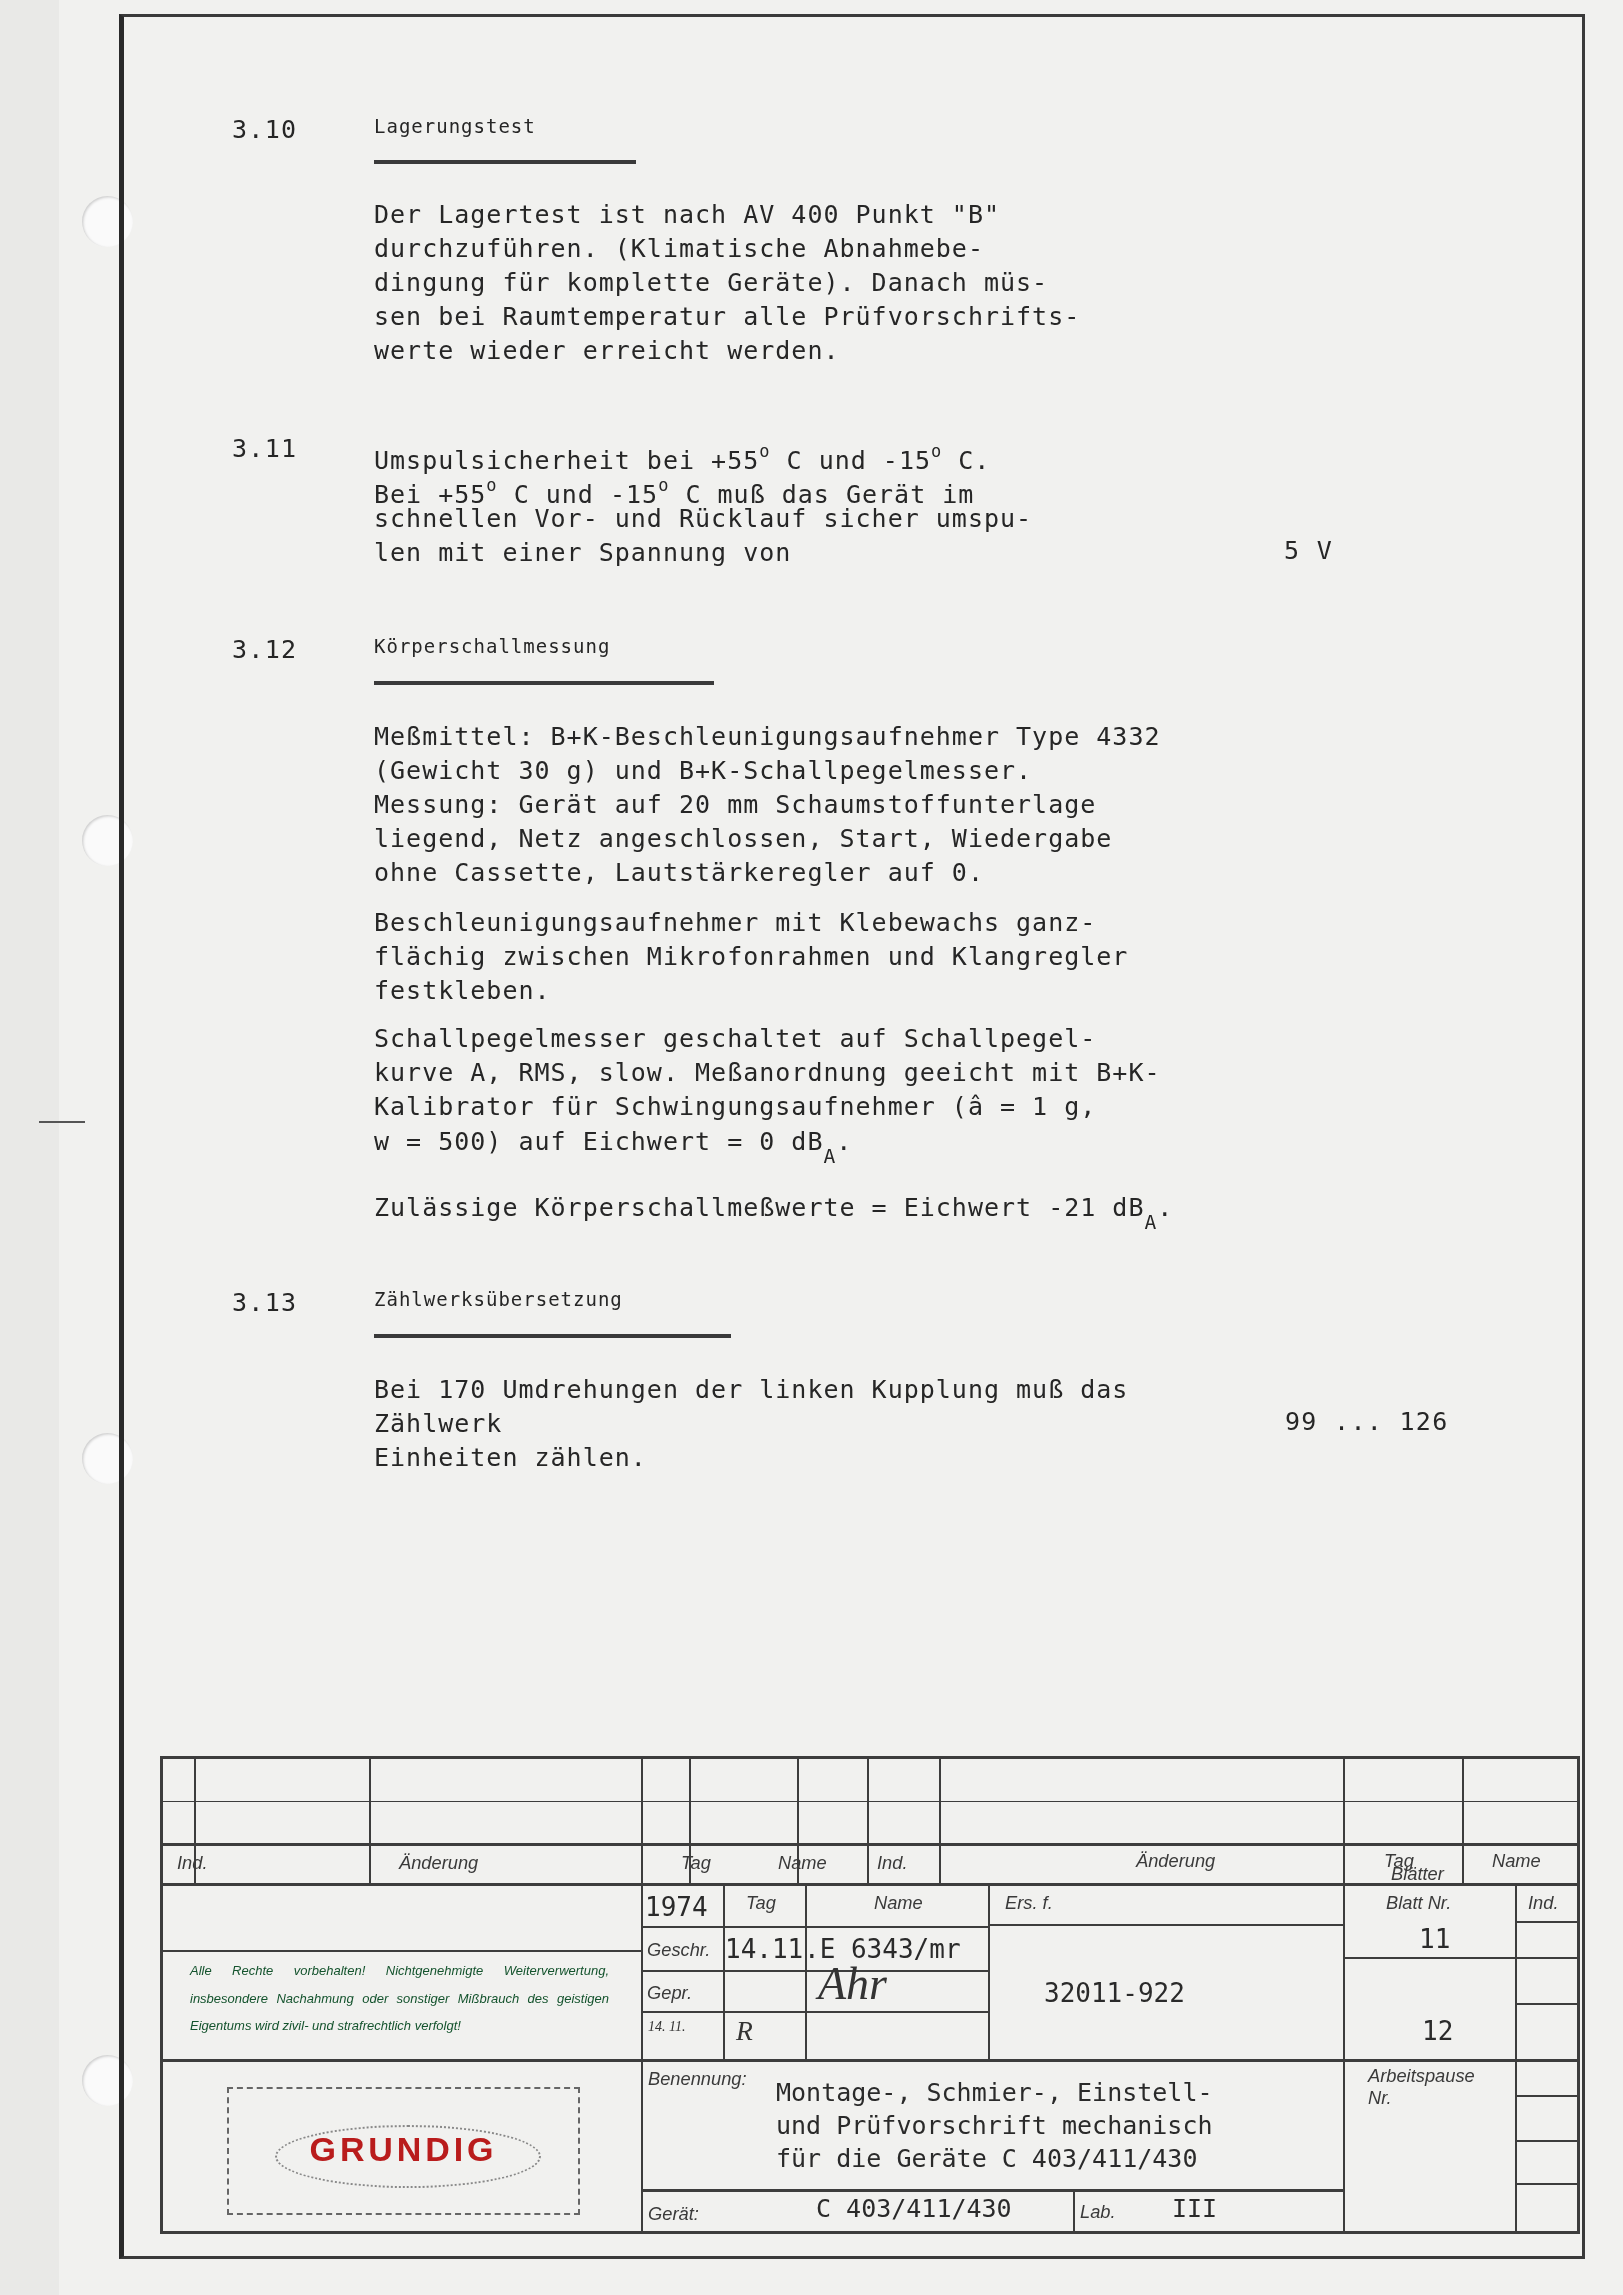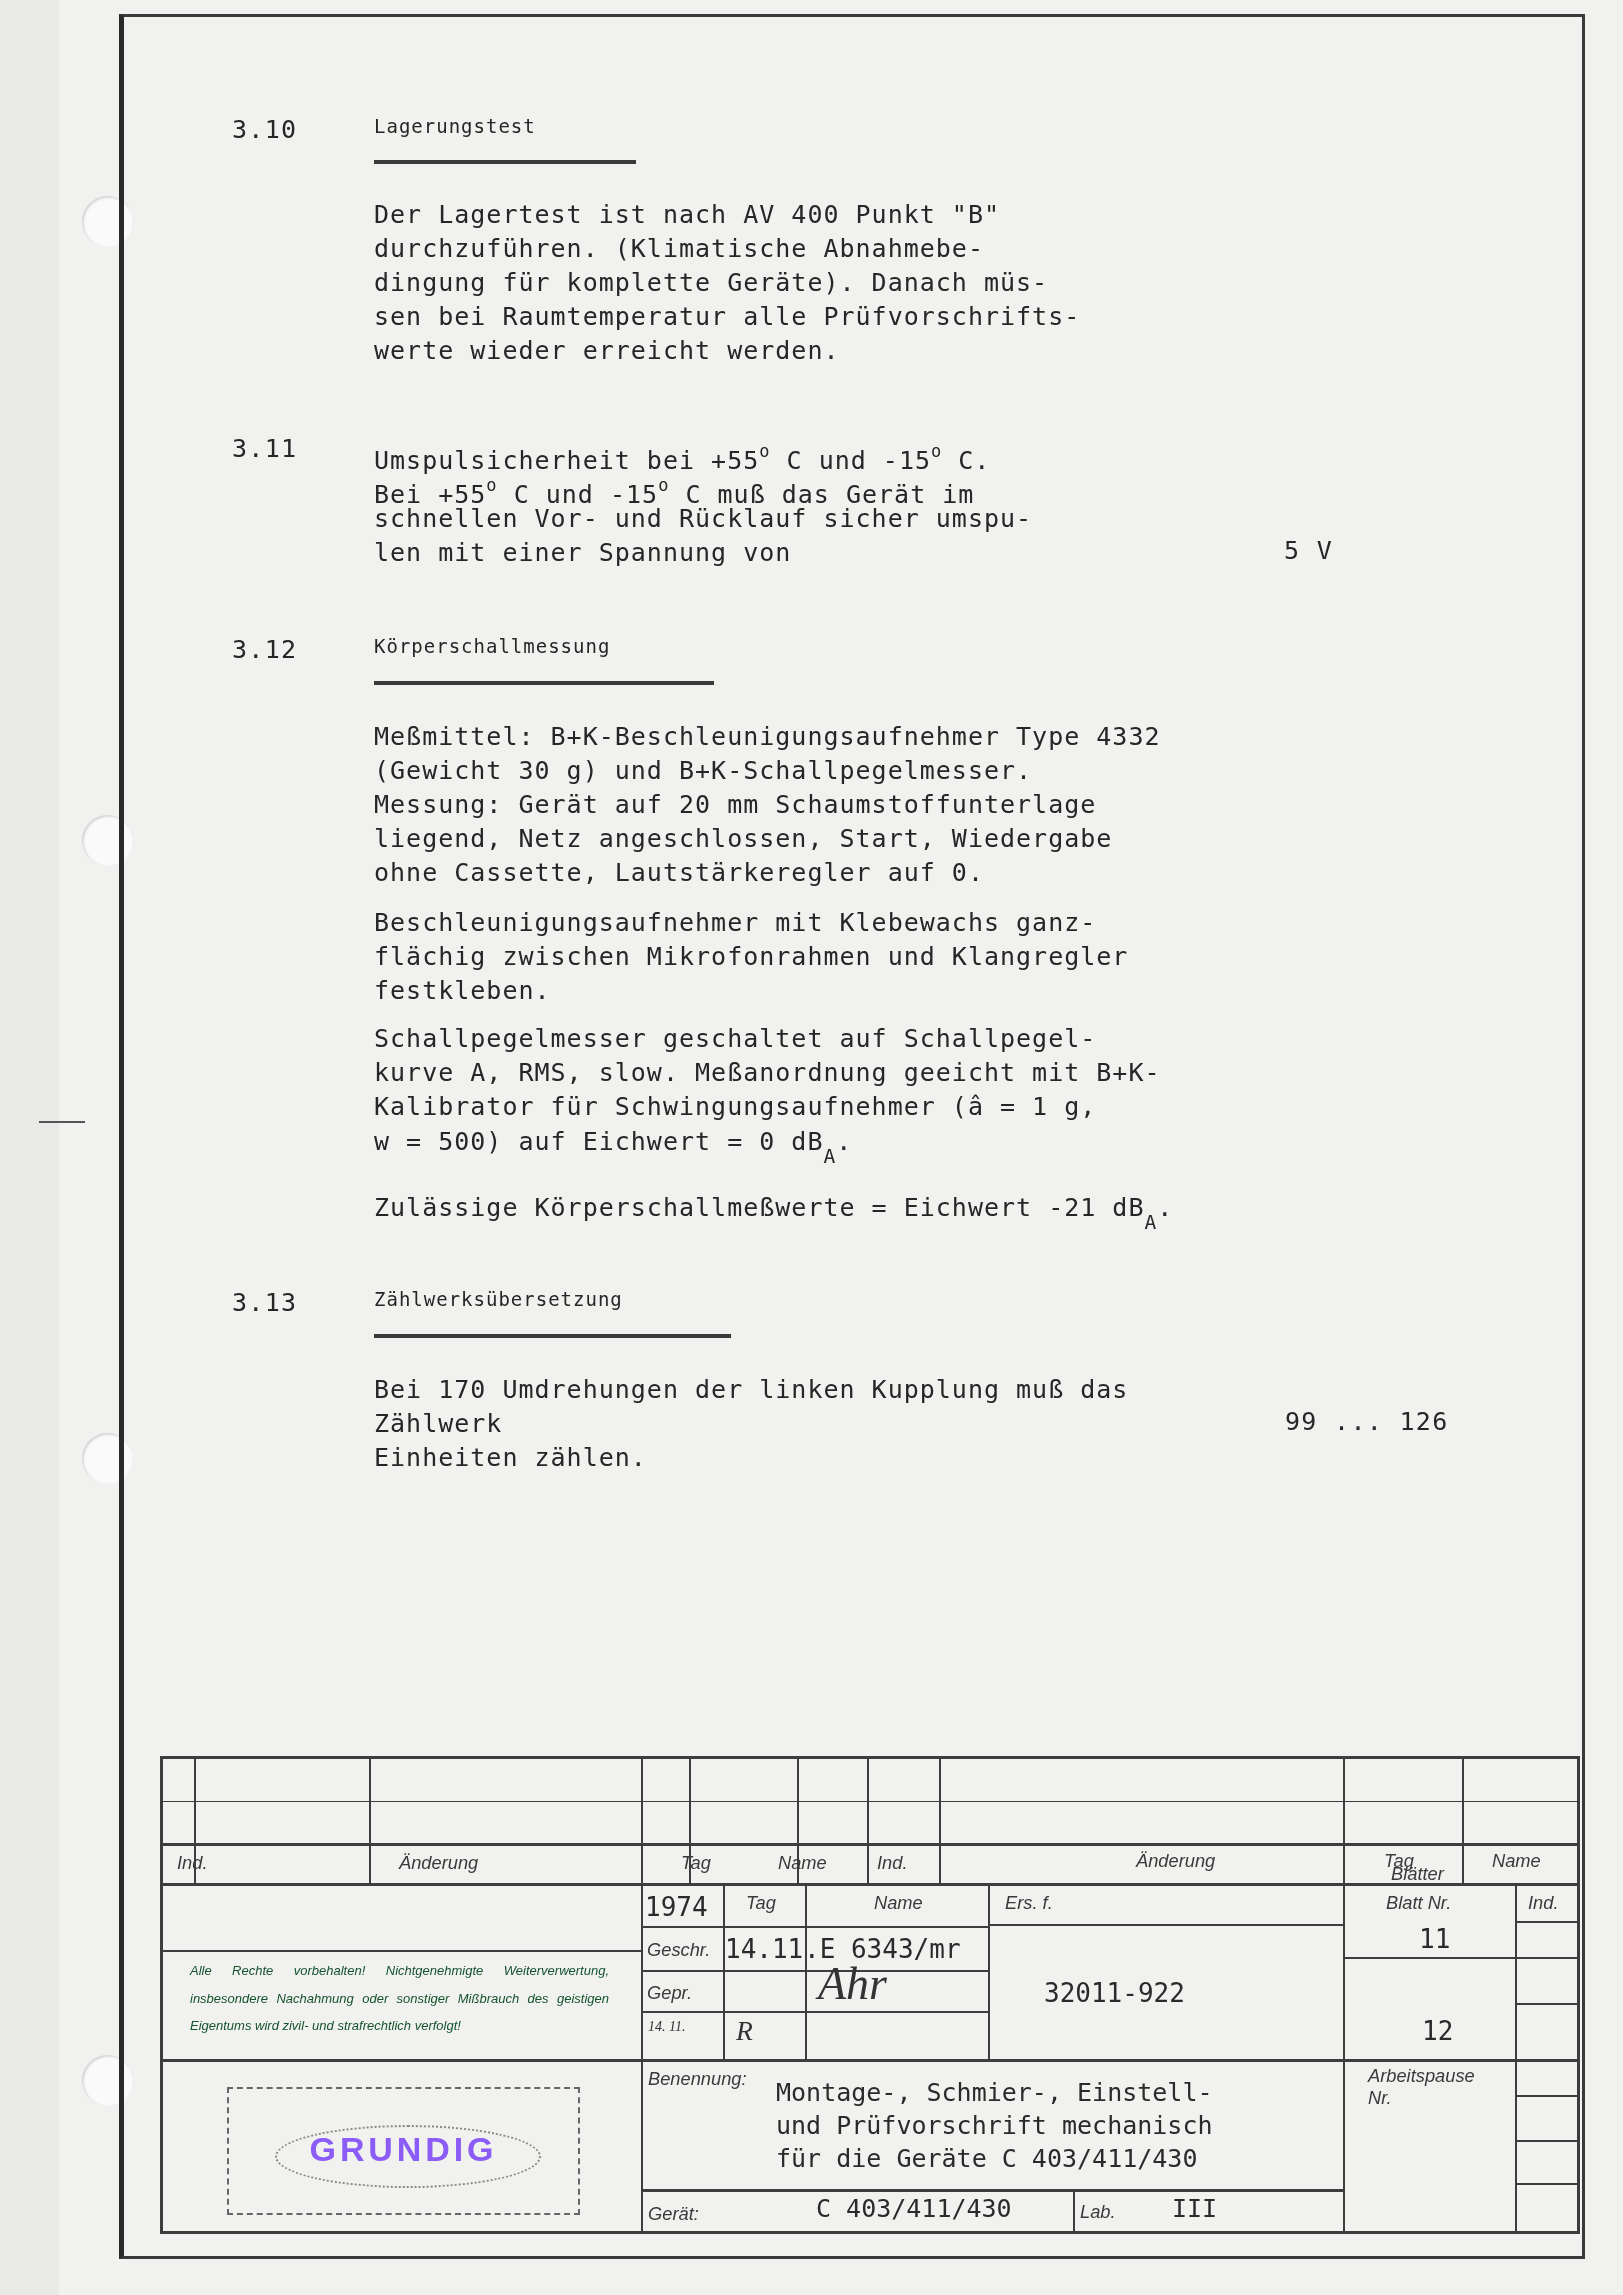--- a/index.html
+++ b/index.html
@@ -26,21 +26,21 @@
   .hl { position:absolute; height:2.6px; background:#3d3d3d; }
   .vl { position:absolute; width:2px; background:#3d3d3d; }
   .lbl { position:absolute; font-family:"Liberation Sans", sans-serif; font-style:italic; font-size:18.3px; color:#3a3a3a; }
   .tw  { position:absolute; font-family:"DejaVu Sans Mono", monospace; font-size:26px; color:#2a2a2a; }
   .legal { position:absolute; left:180px; top:1957px; width:419px; font-family:"Liberation Sans", sans-serif;
            font-style:italic; font-size:13px; line-height:27.5px; color:#14532d; text-align:justify;margin-left:10px; }
   .stamp { position:absolute; left:227px; top:2087px; width:353px; height:128px;
            border:2.6px dashed #666; box-sizing:border-box; }
   .stamp-oval { position:absolute; left:46px; top:36px; width:262px; height:59px; border:2px dotted #888; border-radius:50%; }
   .stamp-text { position:absolute; left:0; right:0; top:41px; text-align:center; font-family:"Liberation Sans", sans-serif;
-                font-size:34px; letter-spacing:3.9px; color:#8b5cf6; font-weight:bold; }
+                font-size:34px; letter-spacing:3.9px; color:#b91c1c; font-weight:bold; }
   .sig { position:absolute; font-family:"Liberation Serif", serif; font-style:italic; color:#333; }
 </style>
 </head>
 <body>
 
 <div class="paper-edge"></div>
 <div class="punch" style="top:196px"></div>
 <div class="punch" style="top:815px"></div>
 <div class="punch" style="top:1433px"></div>
 <div class="punch" style="top:2055px"></div>

